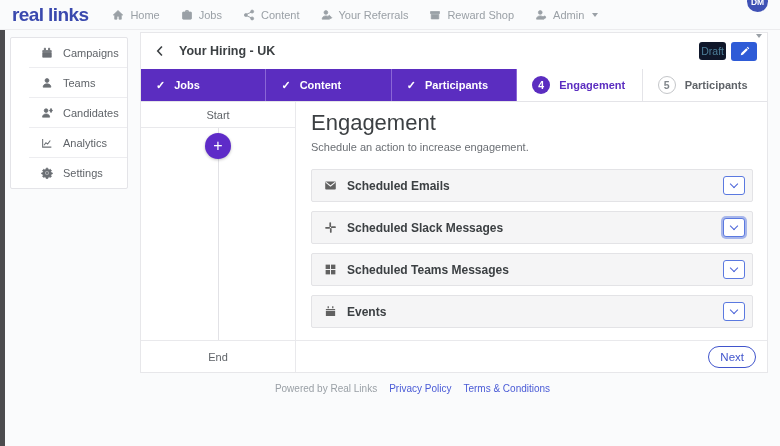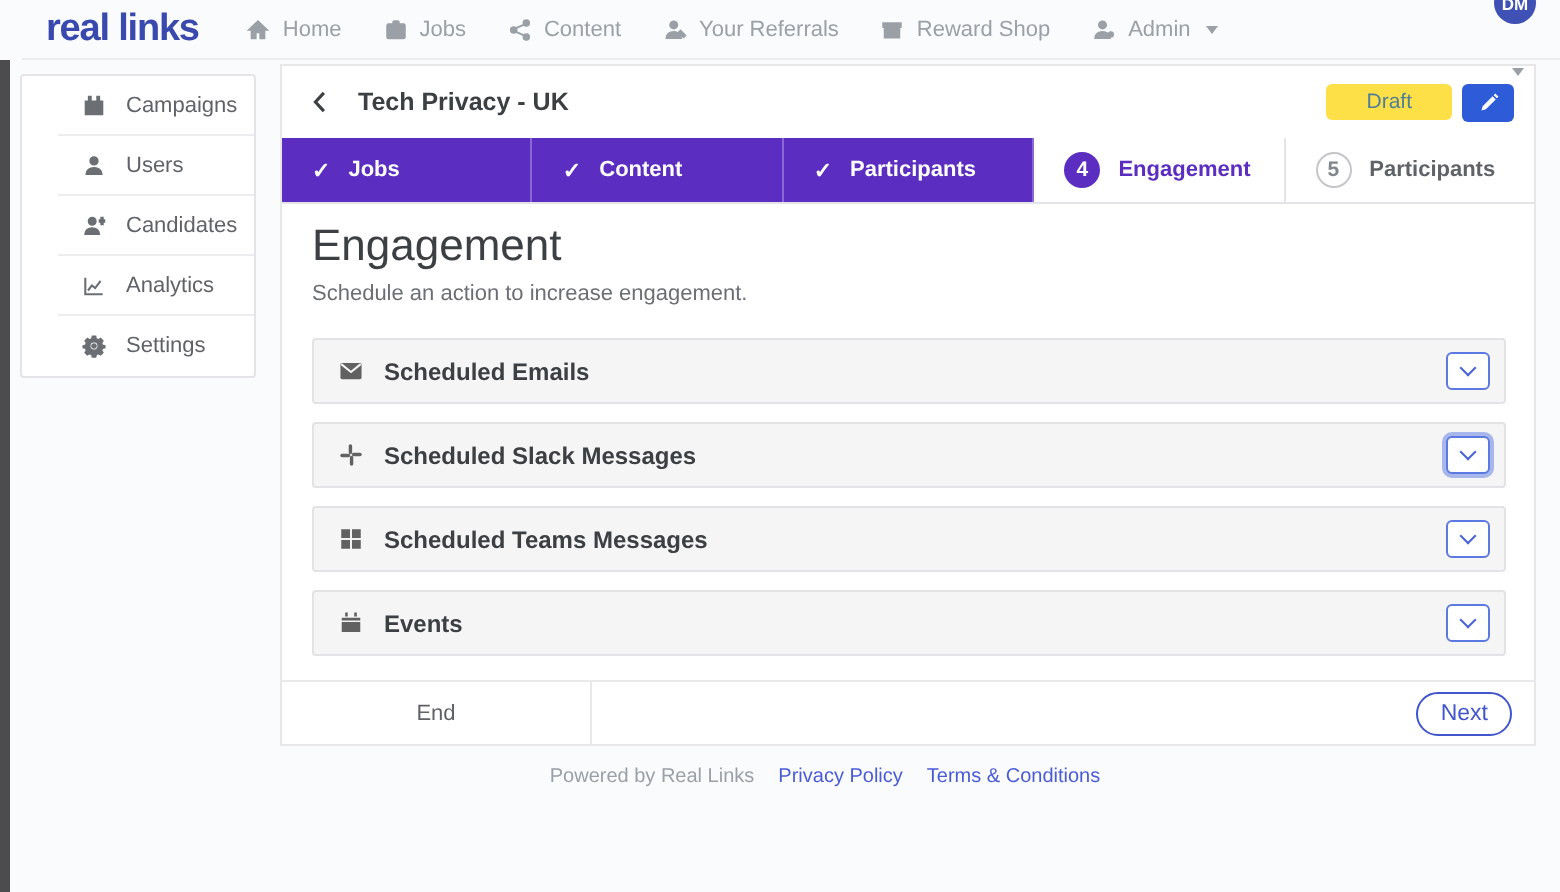--- a/index.html
+++ b/index.html
@@ -7,21 +7,21 @@
   body {
     font-family:"Liberation Sans", sans-serif;
     background:#fafbfc;
     position:relative;
     overflow:hidden;
     color:#3c4043;
   }
 
   
   .navbar {
-    position:absolute; top:0; left:11px; right:0; height:30px;
+    position:absolute; top:0; left:0; right:0; height:30px;
     background:#fafbfc; border-bottom:1px solid #ececee;
     display:flex; align-items:center; padding:0 12px; z-index:5;
   }
   .logo { font-size:19px; font-weight:700; color:#3a49ae; letter-spacing:-0.6px; margin-right:24px; line-height:1; }
   .nav-items { display:flex; align-items:center; gap:21px; }
   .nav-item { display:flex; align-items:center; gap:6px; font-size:11px; color:#9aa0a6; cursor:pointer; white-space:nowrap; }
   .nav-item svg { width:12px; height:12px; fill:#9aa0a6; stroke:#9aa0a6; flex:none; }
   .caret { width:0; height:0; border-left:3.5px solid transparent; border-right:3.5px solid transparent; border-top:4px solid #9aa0a6; display:inline-block; margin-left:2px; }
   .nav-right { margin-left:auto; display:flex; align-items:center; gap:22px;flex-direction:column; }
   .avatar { width:21px; height:21px; border-radius:50%; background:#3f51b5; color:#fff;
@@ -42,21 +42,21 @@
 
   
   .card {
     position:absolute; left:140px; top:32px; width:628px; height:341px;
     background:#fff; border:1px solid #e7e7ea; display:flex; flex-direction:column;
   }
   .card-header { height:36px; flex:none; display:flex; align-items:center; padding:0 10px; gap:10px; }
   .back-btn { width:18px; height:18px; display:flex; align-items:center; justify-content:center; cursor:pointer; }
   .card-title { font-size:12.5px; font-weight:700; color:#3c4043; }
   .header-right { margin-left:auto; display:flex; align-items:center; gap:5px; }
-  .draft-badge { background:#fde047; color:#4d7f99; font-size:10.5px; padding:3px 20px; border-radius:3px; }
+  .draft-badge { background:#0f172a; color:#4d7f99; font-size:10.5px; padding:3px 2px; border-radius:3px; }
   .edit-btn { background:#2e5bd7; width:26px; height:19px; border-radius:3px; border:none;
     display:flex; align-items:center; justify-content:center; cursor:pointer; }
   .edit-btn svg { width:11px; height:11px; fill:#fff; }
 
   
   .steps { height:33px; flex:none; display:flex; border-bottom:1px solid #e4e4e8; }
   .step { flex:1; display:flex; align-items:center; gap:9px; padding-left:15px; font-size:11px; font-weight:700; cursor:pointer; }
   .step.done { background:#5b2dc0; color:#fff; border-right:1px solid #8a66d6; }
   .step.done:last-of-type { border-right:none; }
   .step.active { background:#fff; color:#5b2dc0; border-right:1px solid #e4e4e8; }
@@ -170,21 +170,21 @@
     <svg viewBox="0 0 16 16">
         <path d="M4.4 1.6 H6 V4 H4.4 Z M10 1.6 H11.6 V4 H10 Z M2.3 4.8 H13.7 V6.4 H2.3 Z M2.3 7.4 H13.7 V13.6 H2.3 Z"></path>
       </svg>
     <span>Campaigns</span>
   </div>
   <div class="side-item">
     <svg viewBox="0 0 16 16">
         <circle cx="8" cy="4.6" r="2.6"></circle>
         <path d="M2.8 13.5 C2.8 10.5 5.2 9.1 8 9.1 C10.8 9.1 13.2 10.5 13.2 13.5 Z"></path>
       </svg>
-    <span>Users</span>
+    <span>Teams</span>
   </div>
   <div class="side-item">
     <svg viewBox="0 0 16 16">
         <circle cx="6.8" cy="4.8" r="2.5"></circle>
         <path d="M2 13.5 C2 10.7 4.2 9.3 6.8 9.3 C9.4 9.3 11.6 10.7 11.6 13.5 Z"></path>
         <path d="M11.6 4 H15 V5.3 H11.6 Z M12.7 2.3 H14 V7 H12.7 Z"></path>
       </svg>
     <span>Candidates</span>
   </div>
   <div class="side-item">
@@ -203,21 +203,21 @@
 </div>
 
 <div class="card">
 
   <div class="card-header">
     <div class="back-btn">
       <svg width="14" height="14" viewBox="0 0 16 16">
           <path d="M10.2 2.8 L5.4 8 L10.2 13.2" fill="none" stroke="#3c4043" stroke-width="1.8"></path>
         </svg>
     </div>
-    <div class="card-title">Tech Privacy - UK</div>
+    <div class="card-title">Your Hiring - UK</div>
     <div class="header-right">
       <div class="draft-badge">Draft</div>
       <button class="edit-btn">
         <svg viewBox="0 0 16 16">
             <path d="M2.5 13.5 L3.4 10.3 L10.6 3.1 L12.9 5.4 L5.7 12.6 Z M11.4 2.3 L12.6 1.1 L14.9 3.4 L13.7 4.6 Z"></path>
           </svg>
       </button>
     </div>
   </div>
 
@@ -239,20 +239,27 @@
       <span>Engagement</span>
     </div>
     <div class="step todo">
       <span class="step-num">5</span>
       <span>Participants</span>
     </div>
   </div>
 
   <div class="wizard-body">
 
+    <div class="timeline-col">
+      <div class="tl-start">Start</div>
+      <div class="tl-line"></div>
+      <button class="plus-btn">
+          <span>+</span>
+        </button>
+    </div>
 
     <div class="content-col">
       <div class="page-title">Engagement</div>
       <div class="page-subtitle">Schedule an action to increase engagement.</div>
 
       <div class="panels">
 
         <div class="panel">
           <span class="panel-icon">
             <svg viewBox="0 0 16 16">

